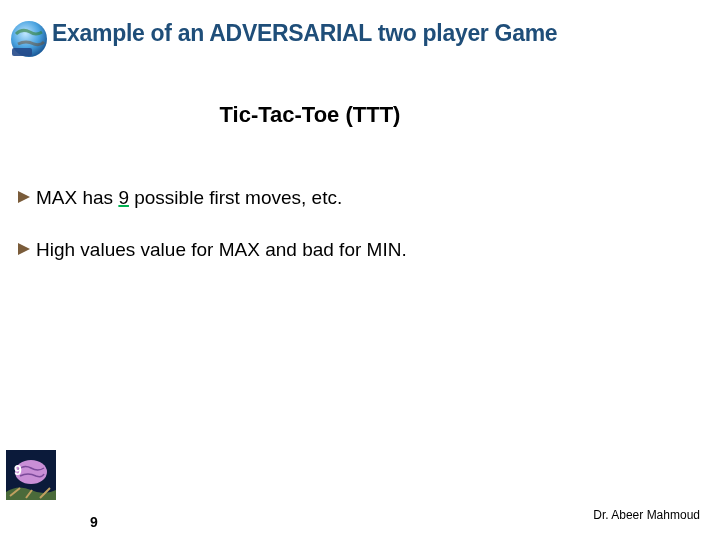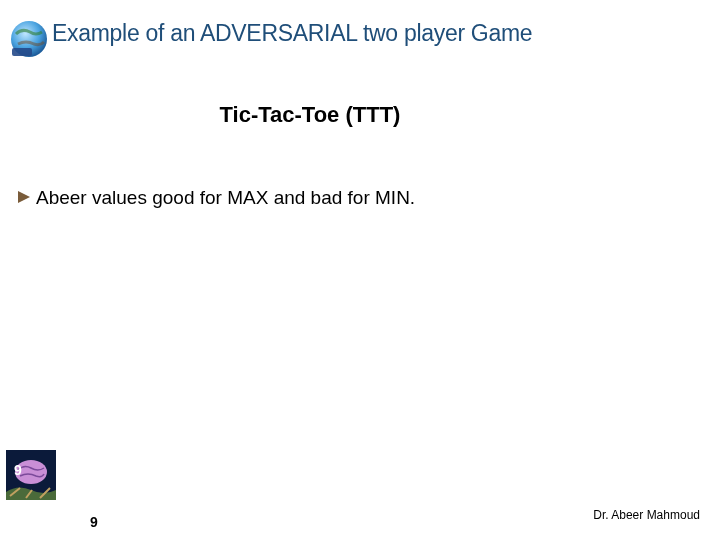--- a/index.html
+++ b/index.html
@@ -17,21 +17,21 @@
     left: 8px;
     width: 42px;
     height: 42px;
   }
   .logo svg { width: 100%; height: 100%; }
   .title {
     position: absolute;
     top: 20px;
     left: 52px;
     font-size: 23px;
-    font-weight: normal;
+    font-weight: bold;
     color: #1f4e79;
     letter-spacing: -0.3px;
   }
   .subtitle {
     position: absolute;
     top: 102px;
     left: 0;
     width: 620px;
     text-align: center;
     font-size: 22px;
@@ -122,21 +122,31 @@
 <div class="subtitle">Tic-Tac-Toe (TTT)</div>
 
 <div class="bullets">
   <div class="bullet">
     <span class="arrow">
       <svg width="12" height="12" viewBox="0 0 12 12">
           <polygon points="0,0 12,6 0,12" fill="#7a5c3a"></polygon>
         </svg>
     </span>
     <span class="text">
-      <span>Abeer values good for MAX and bad for MIN.</span><span class="underline-green"></span><span></span>
+      <span>MAX has </span><span class="underline-green">9</span><span> possible first moves, etc.</span>
+    </span>
+  </div>
+  <div class="bullet">
+    <span class="arrow">
+      <svg width="12" height="12" viewBox="0 0 12 12">
+          <polygon points="0,0 12,6 0,12" fill="#7a5c3a"></polygon>
+        </svg>
+    </span>
+    <span class="text">
+      <span>High values value for MAX and bad for MIN.</span><span class="underline-green"></span><span></span>
     </span>
   </div>
 </div>
 
 <div class="brain-img">
   <svg viewBox="0 0 50 50">
     <rect x="0" y="0" width="50" height="50" fill="#0b1a3a"></rect>
     <ellipse cx="25" cy="22" rx="16" ry="12" fill="#c98fd6"></ellipse>
     <path d="M12 20 Q18 14 25 18 Q32 22 38 18" stroke="#7b4a9a" stroke-width="1.5" fill="none"></path>
     <path d="M14 26 Q22 22 30 26 Q36 28 38 24" stroke="#7b4a9a" stroke-width="1.5" fill="none"></path>

